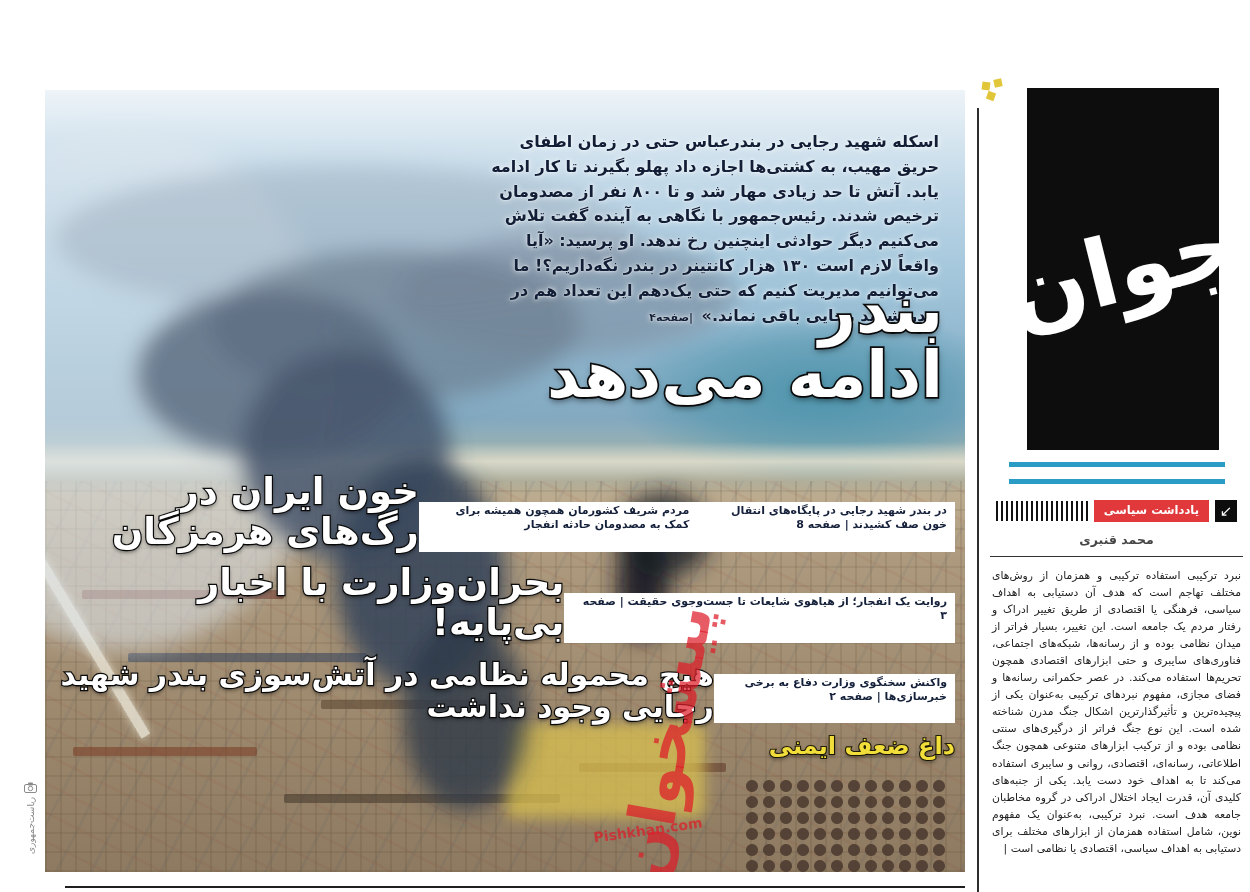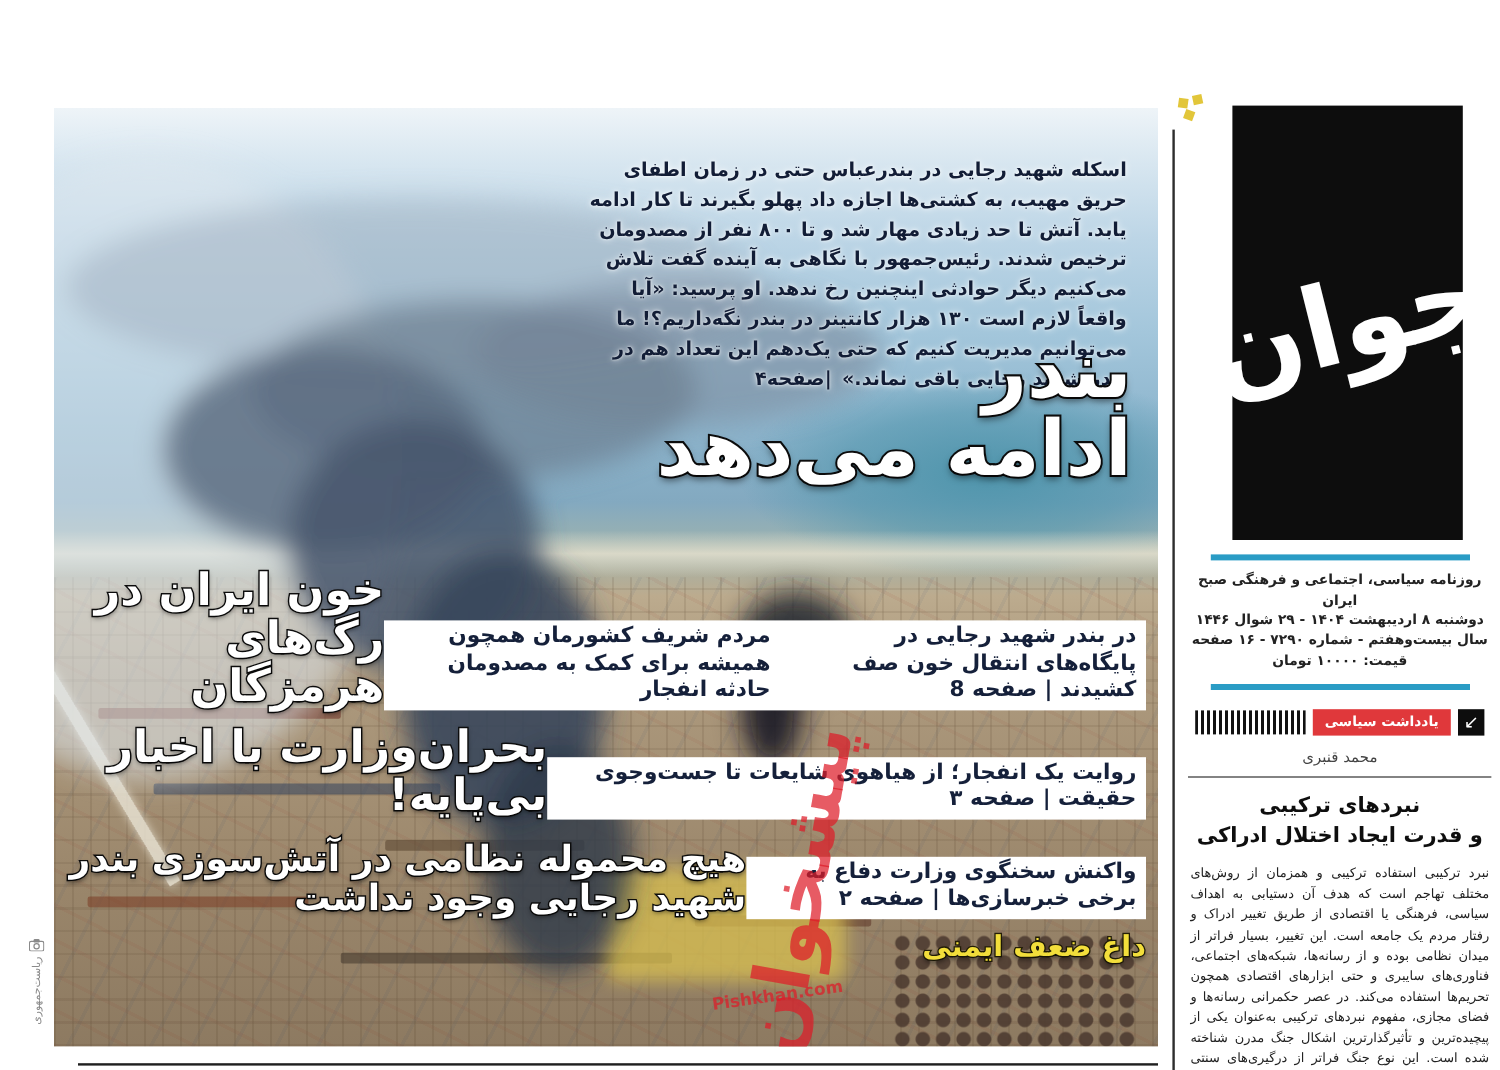--- a/index.html
+++ b/index.html
@@ -35,36 +35,36 @@
     opacity:.75;filter:blur(7px);border-radius:10px;}
   .tanks{position:absolute;left:76%;top:88%;width:22%;height:12%;opacity:.85;
     background-image:radial-gradient(circle at 8px 8px,#4a382e 5.5px,rgba(0,0,0,0) 6.5px);
     background-size:17px 16px;}
   .smoke{position:absolute;left:0;top:0;width:100%;height:100%;}
 
   
   .lead{position:absolute;right:26px;top:40px;width:458px;direction:rtl;text-align:right;
     font-size:16px;font-weight:bold;line-height:1.55;color:#121d36;
     text-shadow:0 0 6px rgba(255,255,255,.9),0 0 2px rgba(255,255,255,.9);}
-  .leadref{font-size:16px;margin-right:3px;text-align:center;}
+  .leadref{font-size:11px;margin-right:3px;text-align:center;}
 
   
   .outl{color:#ffffff;-webkit-text-stroke:2.4px #0d0d0d;paint-order:stroke fill;font-weight:800;
     text-shadow:0 2px 4px rgba(0,0,0,.55);}
   .main-hl{position:absolute;right:22px;top:188px;direction:rtl;text-align:right;line-height:1.02;
     font-size:64px;letter-spacing:-1px;color:#fff;-webkit-text-stroke:3.4px #0d0d0d;
     paint-order:stroke fill;font-weight:800;text-shadow:0 3px 6px rgba(0,0,0,.5);}
   .stories{position:absolute;right:10px;top:382px;width:902px;display:flex;flex-direction:column;
     align-items:flex-end;}
   .story{display:flex;flex-direction:row;align-items:flex-end;margin-bottom:11px;}
   .story .hl{direction:rtl;text-align:right;font-size:37px;line-height:1.08;}
   .story .hl.small{font-size:30px;}
   .story .hl.yellow{color:#f2de3b;-webkit-text-stroke:2.2px #241f08;font-size:24px;}
   .chip{direction:rtl;text-align:right;background:#ffffff;color:#15203a;font-weight:bold;
-    font-size:18px;line-height:1.25;padding:2px 8px 5px;margin-top:20px;display:inline-block;}
+    font-size:11px;line-height:1.25;padding:2px 8px 20px;margin-top:20px;display:inline-block;}
 
   
   .watermark{position:absolute;left:490px;top:520px;width:200px;height:260px;pointer-events:none;}
   .wm-fa{position:absolute;left:40px;top:10px;font-size:64px;font-weight:800;color:rgba(222,28,40,.72);
     transform:rotate(-80deg);transform-origin:center;white-space:nowrap;top:95px;left:-8px;}
   .wm-en{position:absolute;left:58px;top:212px;font-size:14px;font-weight:bold;
     color:rgba(222,28,40,.72);transform:rotate(-8deg);}
 
   
   .credit{position:absolute;left:24px;top:782px;height:92px;display:flex;flex-direction:column;
@@ -90,21 +90,21 @@
   .rule{width:216px;height:5px;background:#2a9cc5;margin:12px auto 0;}
   .mast-lines{margin-top:8px;direction:rtl;text-align:center;font-size:11.5px;font-weight:bold;
     color:#222;line-height:1.45;}
   .badge-row{margin:16px 6px 0;display:flex;direction:rtl;align-items:center;gap:6px;height:22px;}
   .corner-icon{width:22px;height:22px;background:#0d0d0d;color:#fff;font-size:15px;line-height:22px;
     text-align:center;flex:0 0 auto;}
   .badge{background:#e0383b;color:#fff;font-size:11.5px;font-weight:bold;padding:3px 10px 5px;
     white-space:nowrap;flex:0 0 auto;}
   .barcode{flex:1 1 auto;height:20px;
     background:repeating-linear-gradient(90deg,#111 0 2px,#fff 2px 5px);}
-  .author{margin-top:10px;text-align:center;direction:rtl;font-size:12.5px;font-weight:normal;color:#444;}
+  .author{margin-top:10px;text-align:center;direction:rtl;font-size:12.5px;font-weight:bold;color:#444;}
   .side-hr{margin:9px 0 0;border:none;border-top:1.5px solid #333;width:100%;}
   .col-title{margin-top:12px;direction:rtl;text-align:center;font-size:17.5px;font-weight:800;
     color:#0e0e0e;line-height:1.4;}
   .col-body{margin-top:10px;padding:0 2px;direction:rtl;text-align:justify;font-size:10.8px;
     line-height:1.58;color:#222;}
 </style>
 </head>
 <body>
 
 <div class="page">
@@ -201,42 +201,32 @@
   </div>
 
   <div class="sidebar">
 
     <div class="logo-box">
       <span class="logo-word">جوان</span>
     </div>
 
     <div class="rule"></div>
 
-    <div class="mast-lines">
-      <div>روزنامه سیاسی، اجتماعی و فرهنگی صبح ایران</div>
-      <div>دوشنبه ۸ اردیبهشت ۱۴۰۴ - ۲۹ شوال ۱۴۴۶</div>
-      <div>سال بیست‌وهفتم - شماره ۷۲۹۰ - ۱۶ صفحه</div>
-      <div>قیمت: ۱۰۰۰۰ تومان</div>
-    </div>
 
     <div class="rule"></div>
 
     <div class="badge-row">
       <div class="corner-icon">↙</div>
       <div class="badge">یادداشت سیاسی</div>
       <div class="barcode"></div>
     </div>
 
     <div class="author">محمد قنبری</div>
     <hr class="side-hr">
 
-    <div class="col-title">
-      <div>نبردهای ترکیبی</div>
-      <div>و قدرت ایجاد اختلال ادراکی</div>
-    </div>
 
     <div class="col-body">
       <span>نبرد ترکیبی استفاده ترکیبی و همزمان از روش‌های مختلف تهاجم است که هدف آن دستیابی به اهداف سیاسی، فرهنگی یا اقتصادی از طریق تغییر ادراک و رفتار مردم یک جامعه است. این تغییر، بسیار فراتر از میدان نظامی بوده و از رسانه‌ها، شبکه‌های اجتماعی، فناوری‌های سایبری و حتی ابزارهای اقتصادی همچون تحریم‌ها استفاده می‌کند. در عصر حکمرانی رسانه‌ها و فضای مجازی، مفهوم نبردهای ترکیبی به‌عنوان یکی از پیچیده‌ترین و تأثیرگذارترین اشکال جنگ مدرن شناخته شده است. این نوع جنگ فراتر از درگیری‌های سنتی نظامی بوده و از ترکیب ابزارهای متنوعی همچون جنگ اطلاعاتی، رسانه‌ای، اقتصادی، روانی و سایبری استفاده می‌کند تا به اهداف خود دست یابد. یکی از جنبه‌های کلیدی آن، قدرت ایجاد اختلال ادراکی در گروه مخاطبان جامعه هدف است. نبرد ترکیبی، به‌عنوان یک مفهوم نوین، شامل استفاده همزمان از ابزارهای مختلف برای دستیابی به اهداف سیاسی، اقتصادی یا نظامی است | </span>
     </div>
 
   </div>
 
   <div class="bottom-rule"></div>
 
 </div>

